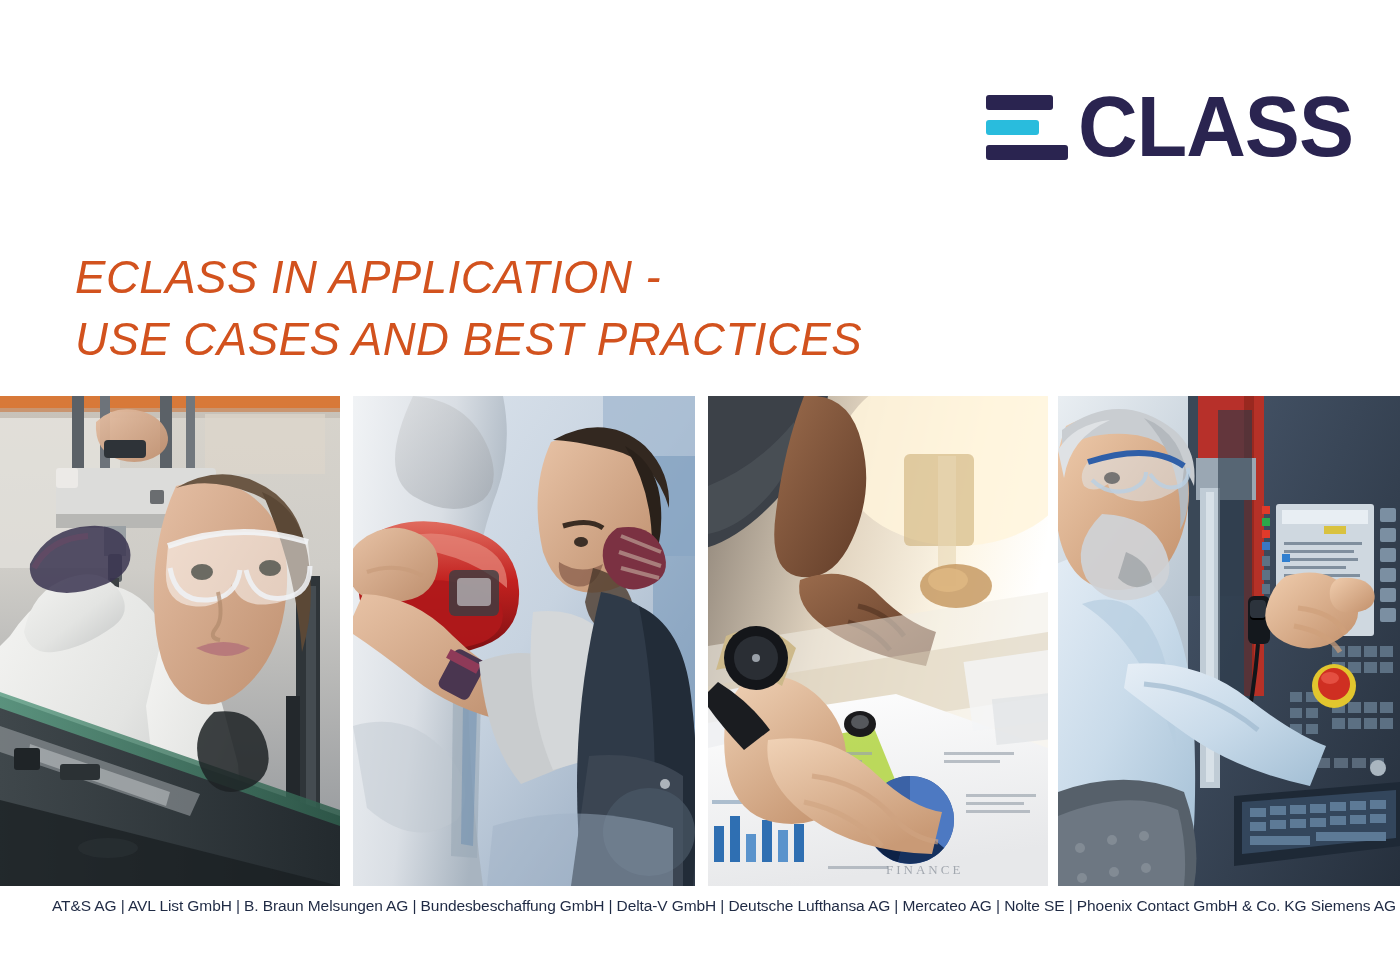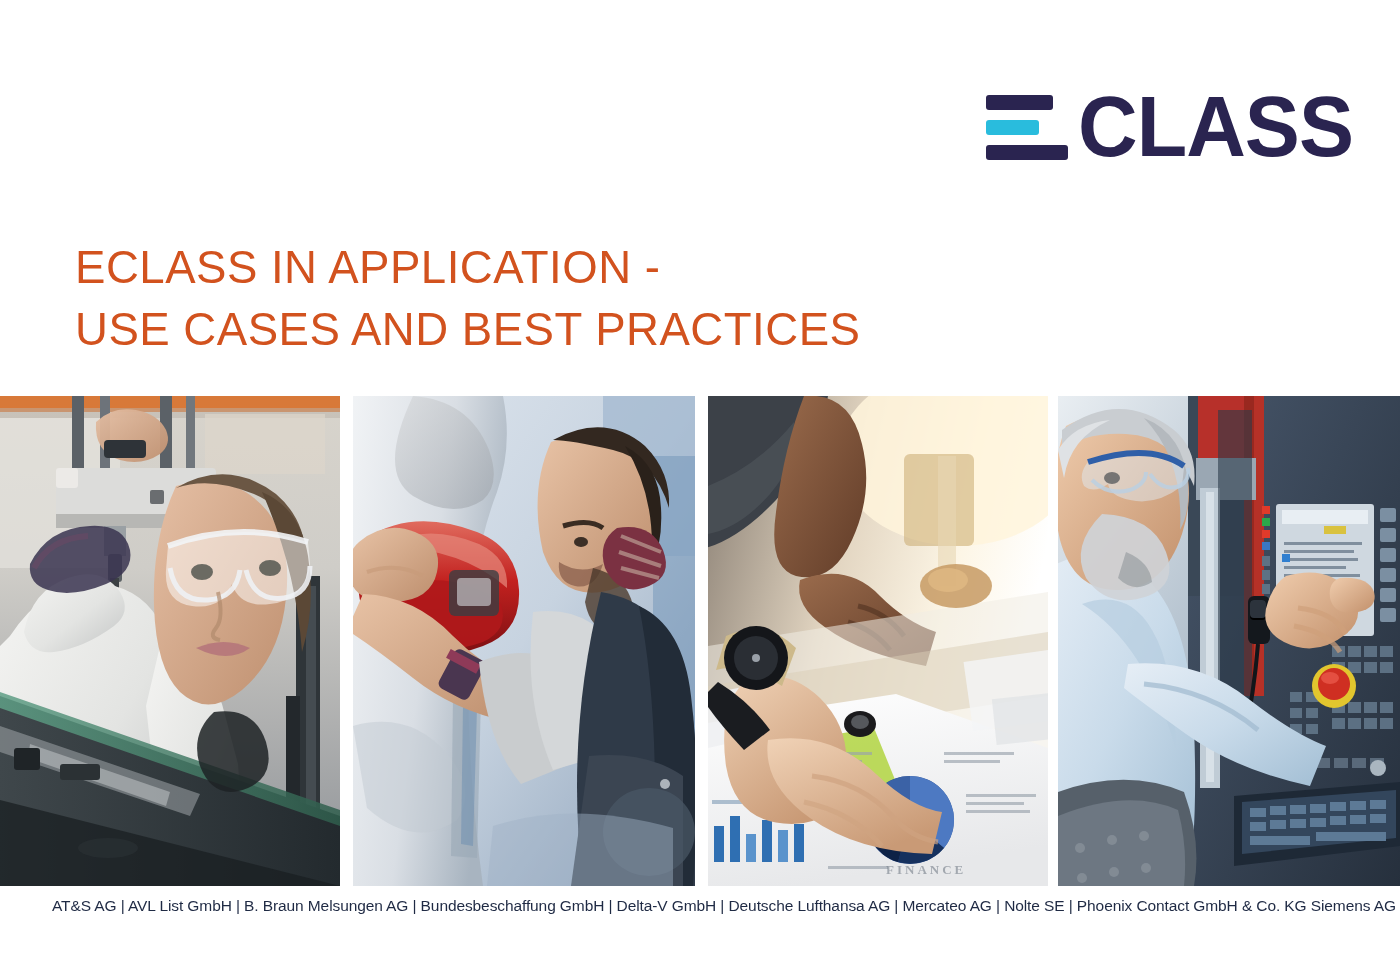--- a/index.html
+++ b/index.html
@@ -53,43 +53,43 @@
     color: #2A2450;
     transform: scaleX(0.96);
     transform-origin: left center;
     white-space: nowrap;
   }
 
   
   .title-block {
     position: absolute;
     left: 75px;
-    top: 236px;
+    top: 246px;
     width: 1000px;
+    font-style: italic;
   }
   .title-line {
     font-family: "Liberation Sans", sans-serif;
     font-weight: 400;
     font-size: 47px;
     line-height: 62px;
     letter-spacing: 0.5px;
     color: #D2521E;
     white-space: nowrap;
     transform: scaleX(0.97);
     transform-origin: left center;
   }
 
   
   .strip {
     position: absolute;
     left: 0;
     top: 396px;
     width: 1112px;
     height: 490px;
-    font-weight: bold;
   }
   .photo {
     position: absolute;
     top: 0;
     height: 490px;
     overflow: hidden;
     background: #c8ccd2;
   }
   .photo-1 { left: 0px;    width: 340px; }
   .photo-2 { left: 353px;  width: 342px; }

